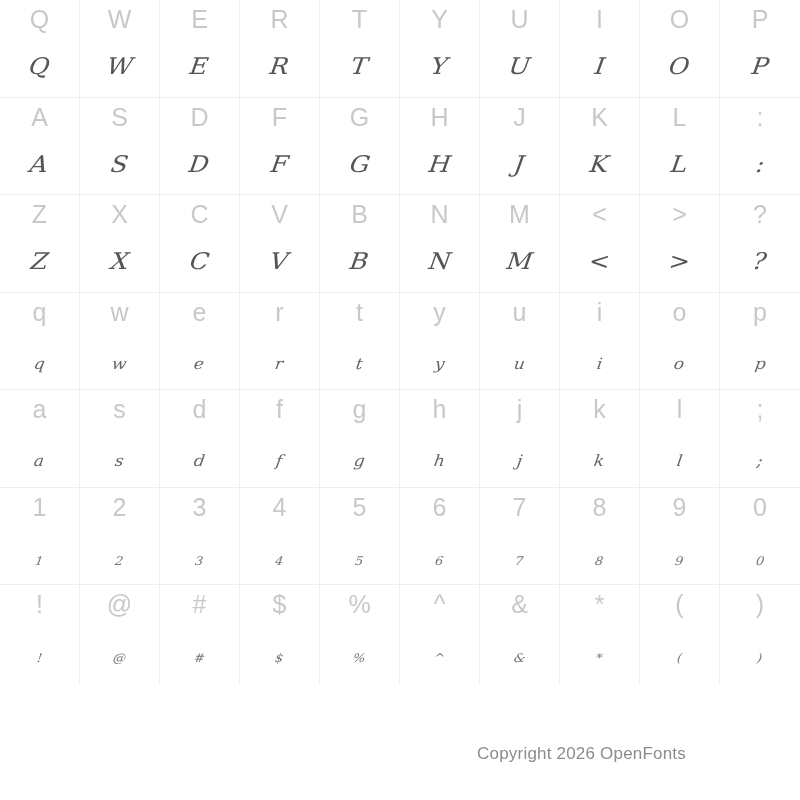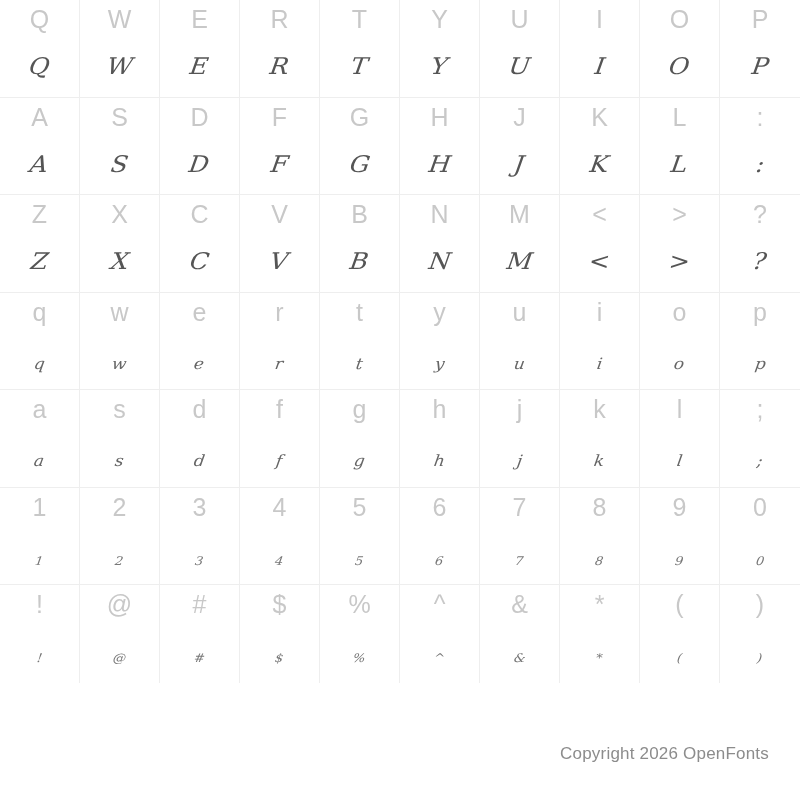--- a/index.html
+++ b/index.html
@@ -74,21 +74,21 @@
     color: #777777;
     margin-top: 34px;
   }
 
   #footer {
     position: absolute;
     left: 0;
     top: 744px;
     width: 800px;
     text-align: right;
-    padding-right: 31px;
+    padding-right: 114px;
     box-sizing: border-box;
   }
   #copyright {
     font-family: "Liberation Sans", sans-serif;
     font-size: 17px;
     color: #8c8c8c;
     letter-spacing: 0.2px;
   }
 </style>
 </head>

